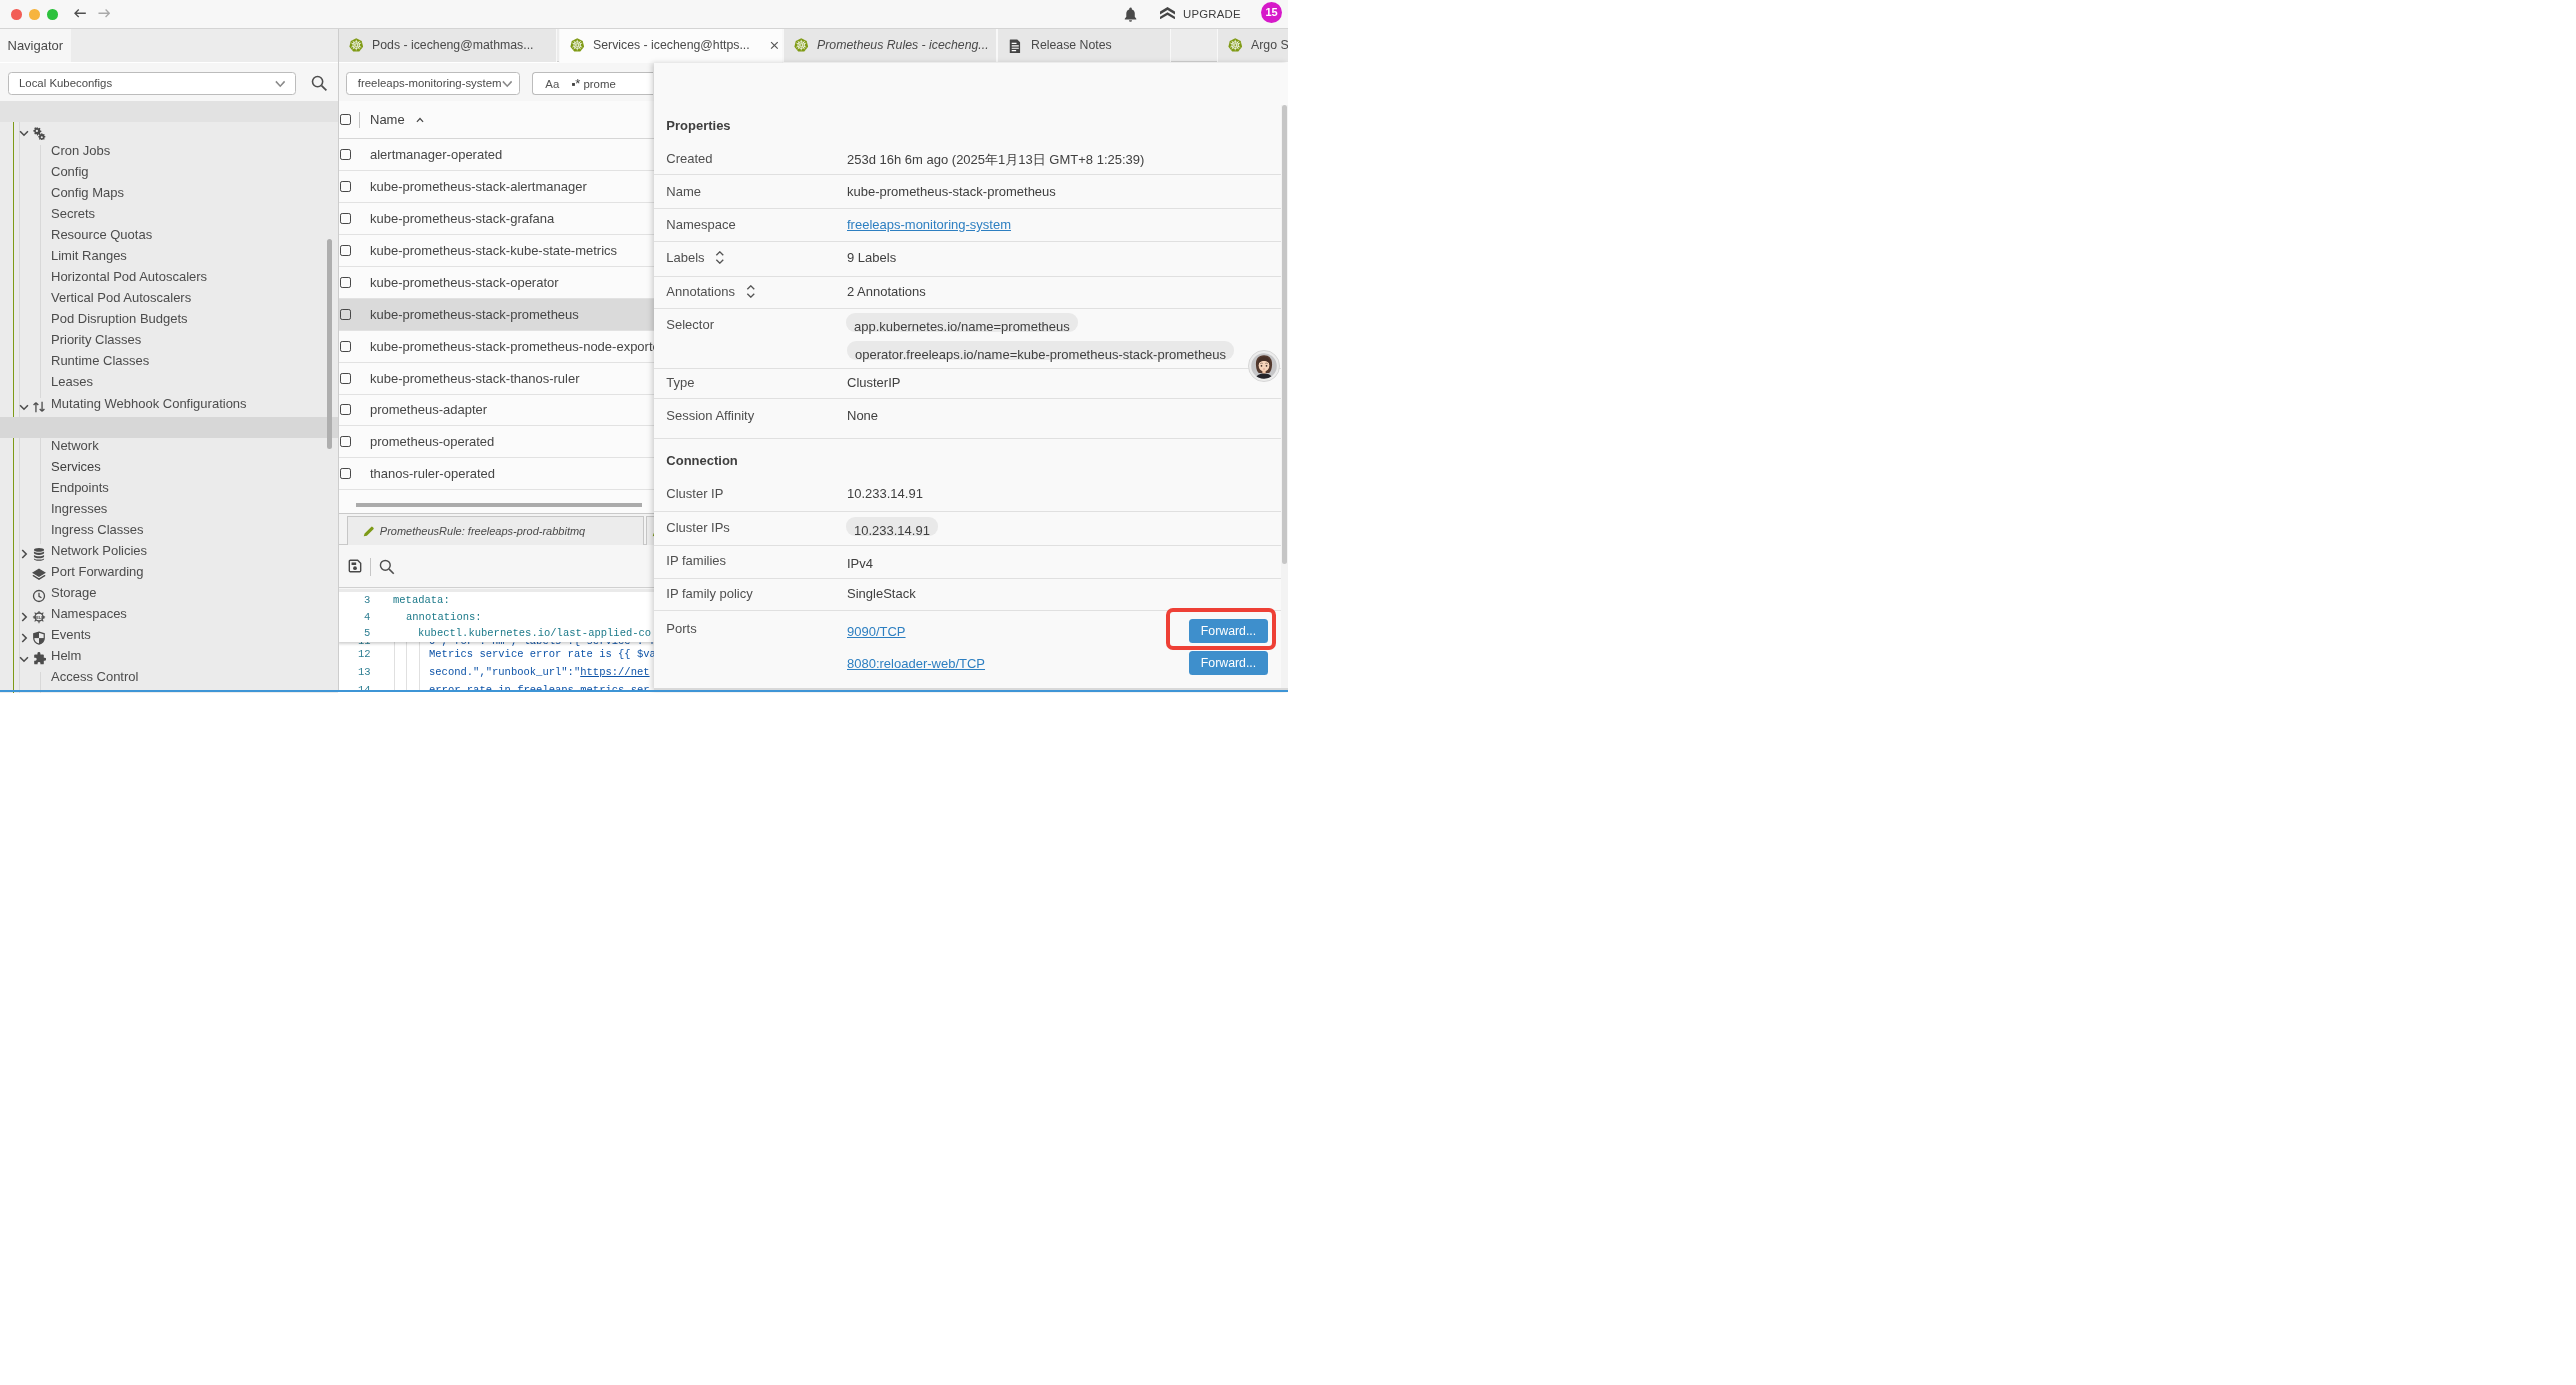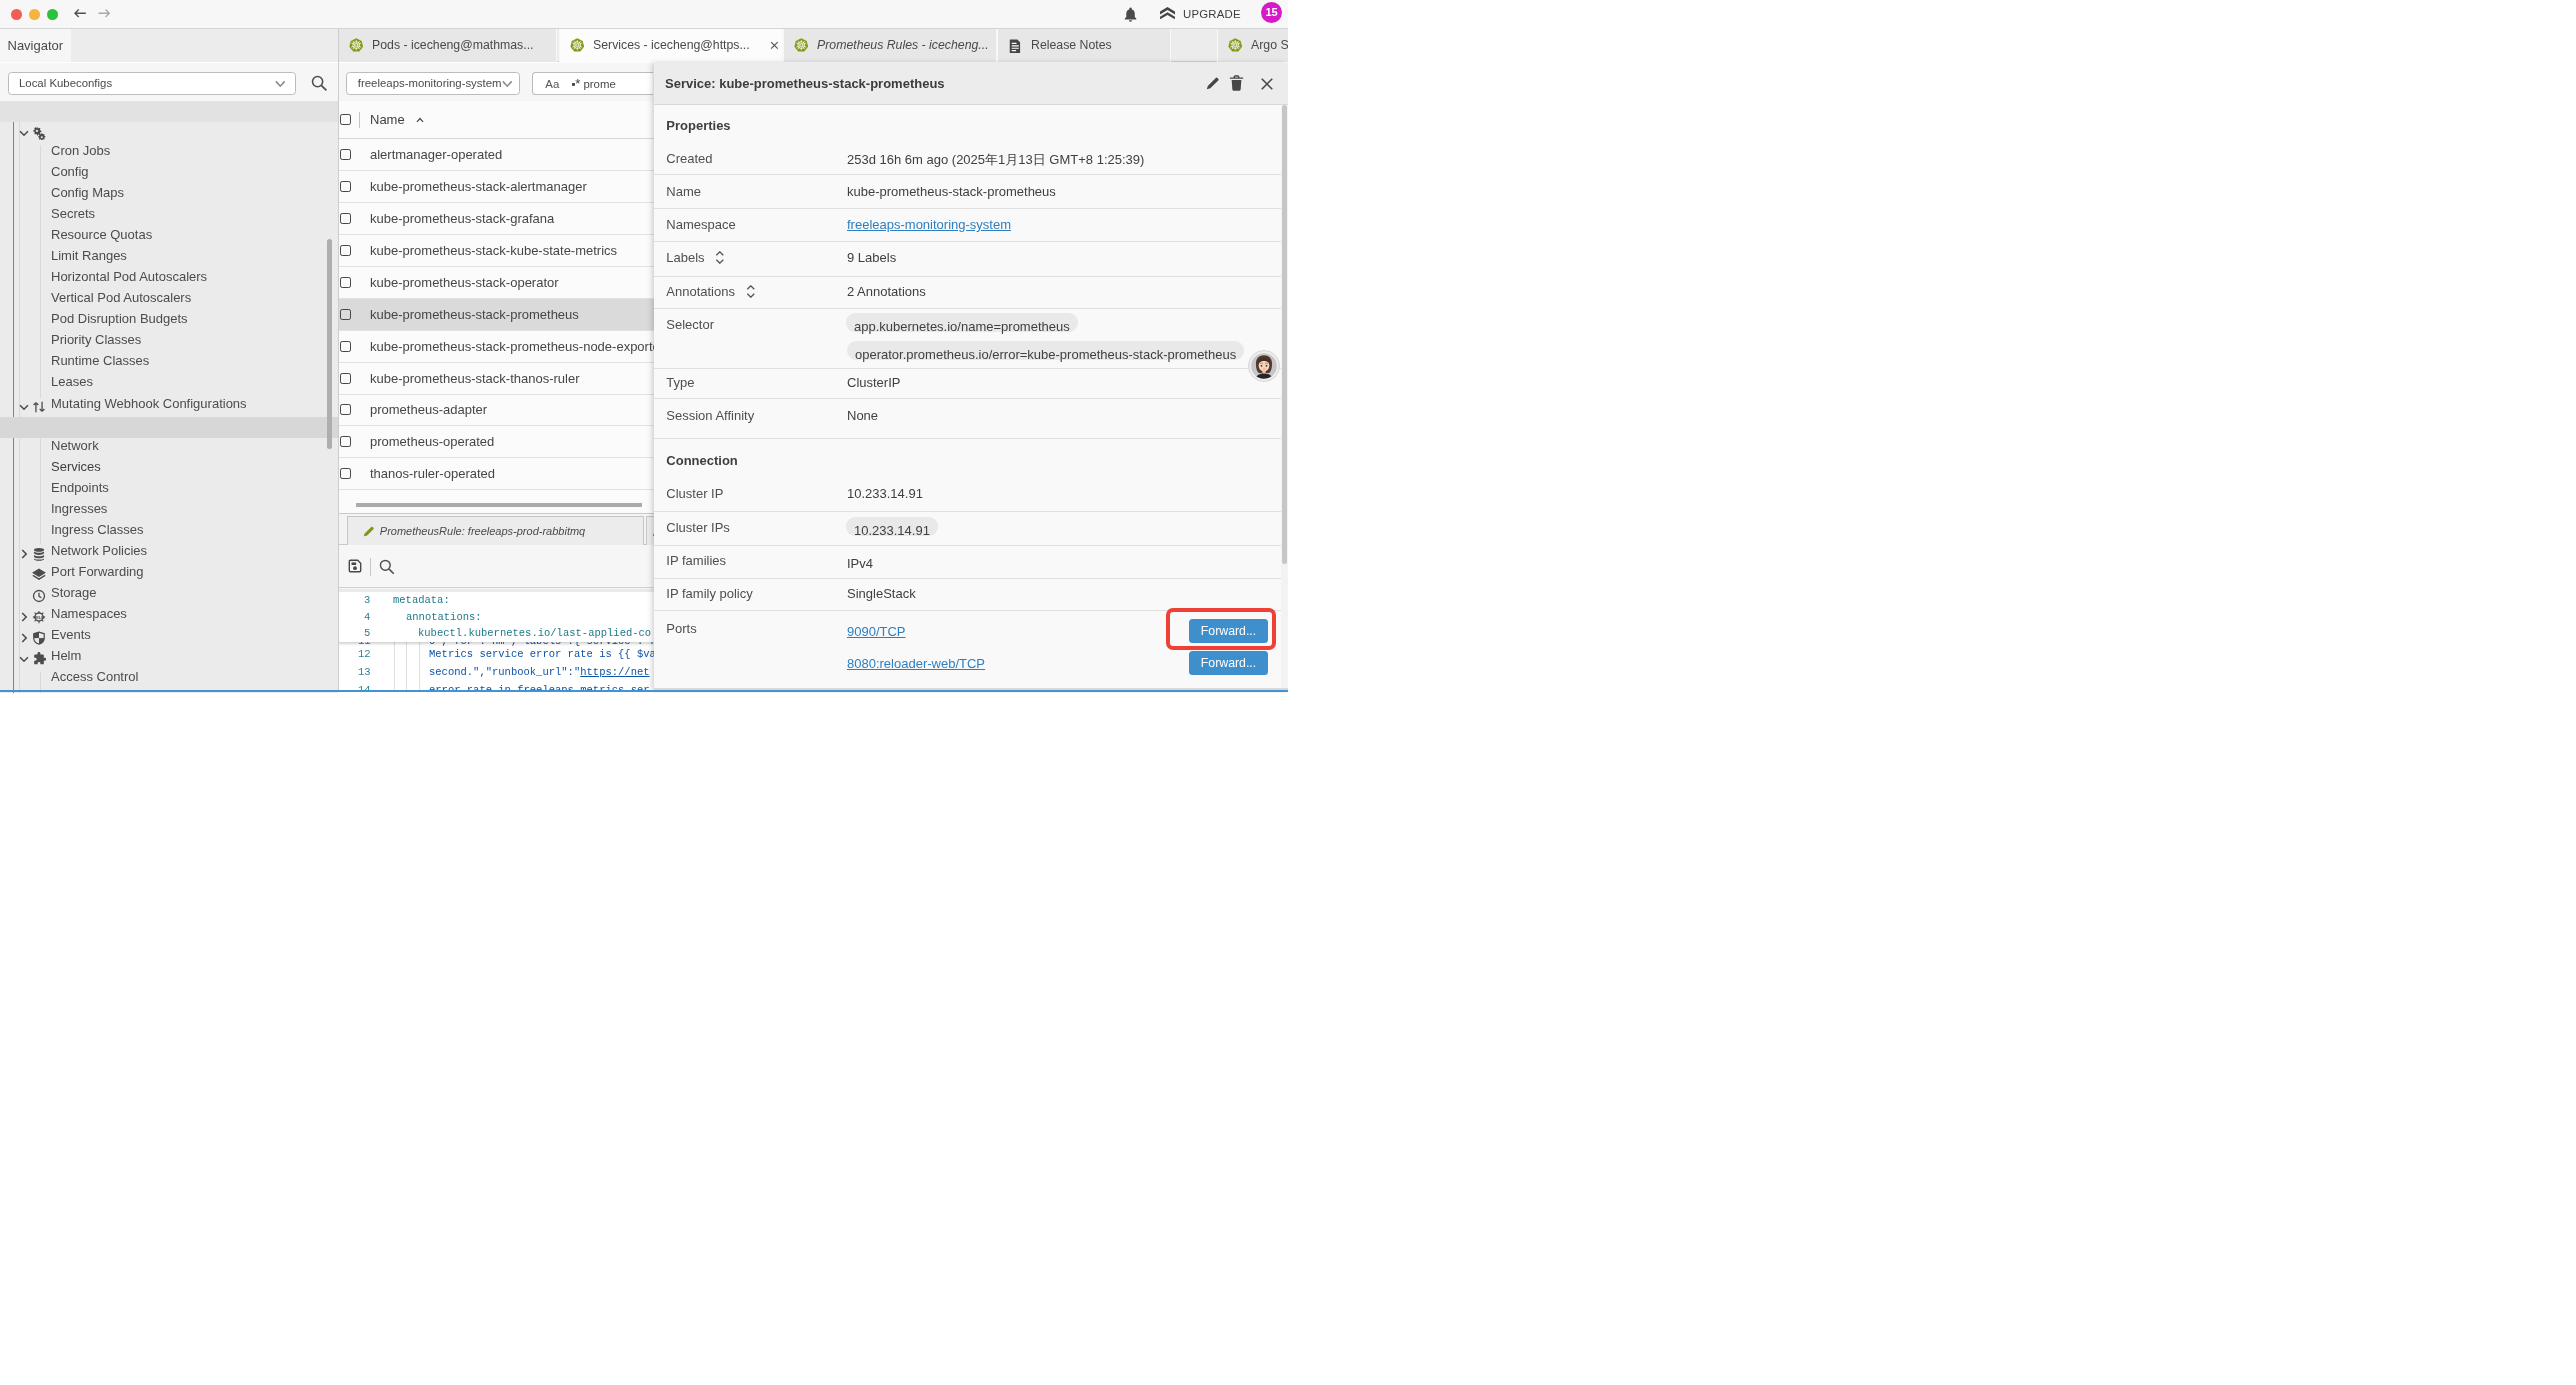--- a/index.html
+++ b/index.html
@@ -462,33 +462,20 @@
       <div class="abs" style="left:0; top:33px; height:16.7px; line-height:16.7px; width:316px;">
         <span class="abs" style="left:26px; color:#2f7f93;">5</span>
         <span class="abs" style="left:80px; color:#1d7a8a;">kubectl.kubernetes.io/last-applied-co</span>
       </div>
     </div>
   </div>
 </div>
 
 <div class="abs" id="drawer">
 
-  <div id="drawerhead">
-    <div class="abs" style="left:11px; top:0; line-height:41px; font-weight:bold; font-size:13px; color:#3c3c3c;">Service: kube-prometheus-stack-prometheus</div>
-    <svg class="abs" style="left:551px; top:13px;" width="15" height="15" viewBox="0 0 17 17">
-        <path d="M2 15 L3.2 11.2 L12.2 2.2 a1.4 1.4 0 0 1 2 0 l0.8 0.8 a1.4 1.4 0 0 1 0 2 L6 14 L2 15 z" fill="#464646"></path>
-      </svg>
-    <svg class="abs" style="left:575px; top:12.3px;" width="15" height="16" viewBox="0 0 17 18">
-        <path d="M1 3.5 h15 M6 3.5 V2 a1 1 0 0 1 1 -1 h3 a1 1 0 0 1 1 1 v1.5" stroke="#464646" stroke-width="1.6" fill="none"></path>
-        <path d="M3 5.5 h11 l-0.8 11 a1.3 1.3 0 0 1 -1.3 1.2 H5.1 a1.3 1.3 0 0 1 -1.3 -1.2 z" fill="#464646"></path>
-      </svg>
-    <svg class="abs" style="left:606px; top:13.6px;" width="14" height="14" viewBox="0 0 16 16">
-        <path d="M2 2 L14 14 M14 2 L2 14" stroke="#464646" stroke-width="1.8"></path>
-      </svg>
-  </div>
   <div class="abs" style="left:12.3px; top:55px; font-weight:bold; font-size:13px; color:#3f3f3f;">Properties</div>
 
   <div class="abs dlbl" style="top:88px;">Created</div>
   <div class="abs dval" style="top:88px;">253d 16h 6m ago (2025年1月13日 GMT+8 1:25:39)</div>
   <div class="dsep" style="top:111px;"></div>
   <div class="abs dlbl" style="top:121px;">Name</div>
   <div class="abs dval" style="top:121px;">kube-prometheus-stack-prometheus</div>
   <div class="dsep" style="top:145px;"></div>
   <div class="abs dlbl" style="top:154px;">Namespace</div>
   <div class="abs dval" style="top:154px;"><a class="lnk">freeleaps-monitoring-system</a></div>
@@ -502,21 +489,21 @@
   <div class="dsep" style="top:213px;"></div>
   <div class="abs dlbl" style="top:221px;">Annotations
     <svg style="display:inline-block; margin-left:7px; vertical-align:-1.8px;" width="9.6" height="13" viewBox="0 0 11 15">
         <path d="M1.5 5 L5.5 1 L9.5 5 M1.5 10 L5.5 14 L9.5 10" stroke="#555" stroke-width="1.6" fill="none"></path>
       </svg>
   </div>
   <div class="abs dval" style="top:221px;">2 Annotations</div>
   <div class="dsep" style="top:245px;"></div>
   <div class="abs dlbl" style="top:254px;">Selector</div>
   <div class="chip" style="left:192px; top:250px;">app.kubernetes.io/name=prometheus</div>
-  <div class="chip" style="left:193px; top:278px;">operator.prometheus.io/error=kube-prometheus-stack-prometheus</div>
+  <div class="chip" style="left:193px; top:278px;">operator.freeleaps.io/name=kube-prometheus-stack-prometheus</div>
   <div class="dsep" style="top:305px;"></div>
   <div class="abs dlbl" style="top:312px;">Type</div>
   <div class="abs dval" style="top:312px;">ClusterIP</div>
   <div class="dsep" style="top:335px;"></div>
   <div class="abs dlbl" style="top:345px;">Session Affinity</div>
   <div class="abs dval" style="top:345px;">None</div>
   <div class="dsep" style="top:375px;"></div>
   <div class="abs" style="left:12.3px; top:390px; font-weight:bold; font-size:13px; color:#3f3f3f;">Connection</div>
   <div class="abs dlbl" style="top:423px;">Cluster IP</div>
   <div class="abs dval" style="top:423px;">10.233.14.91</div>

